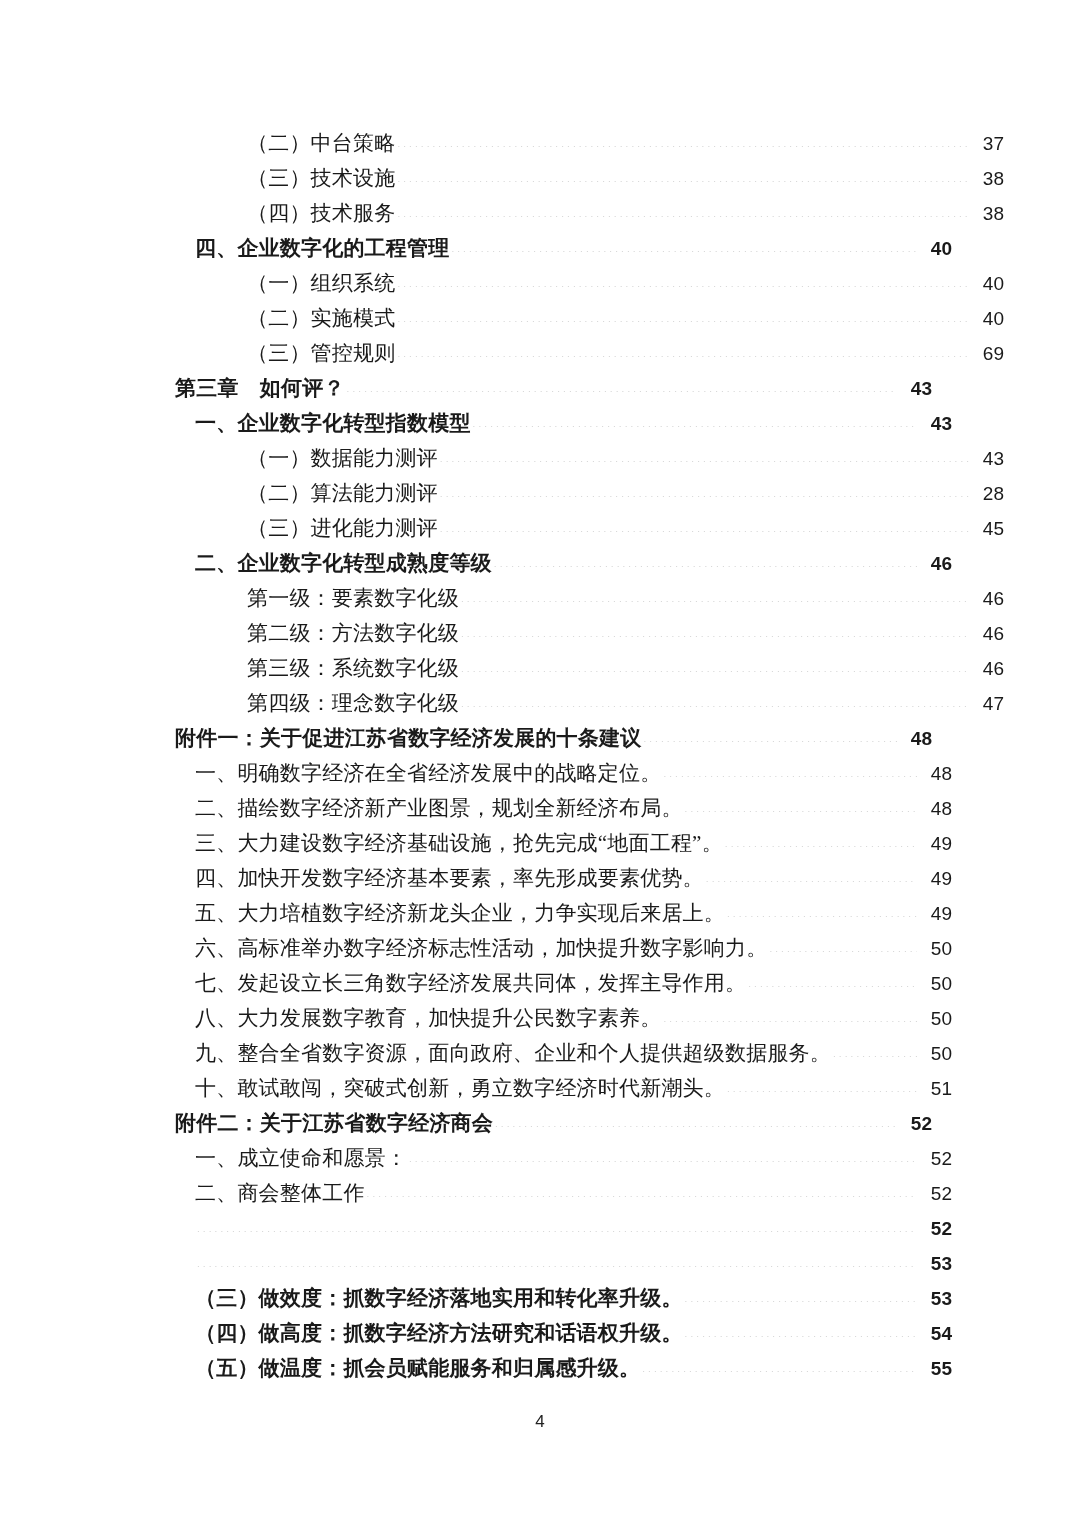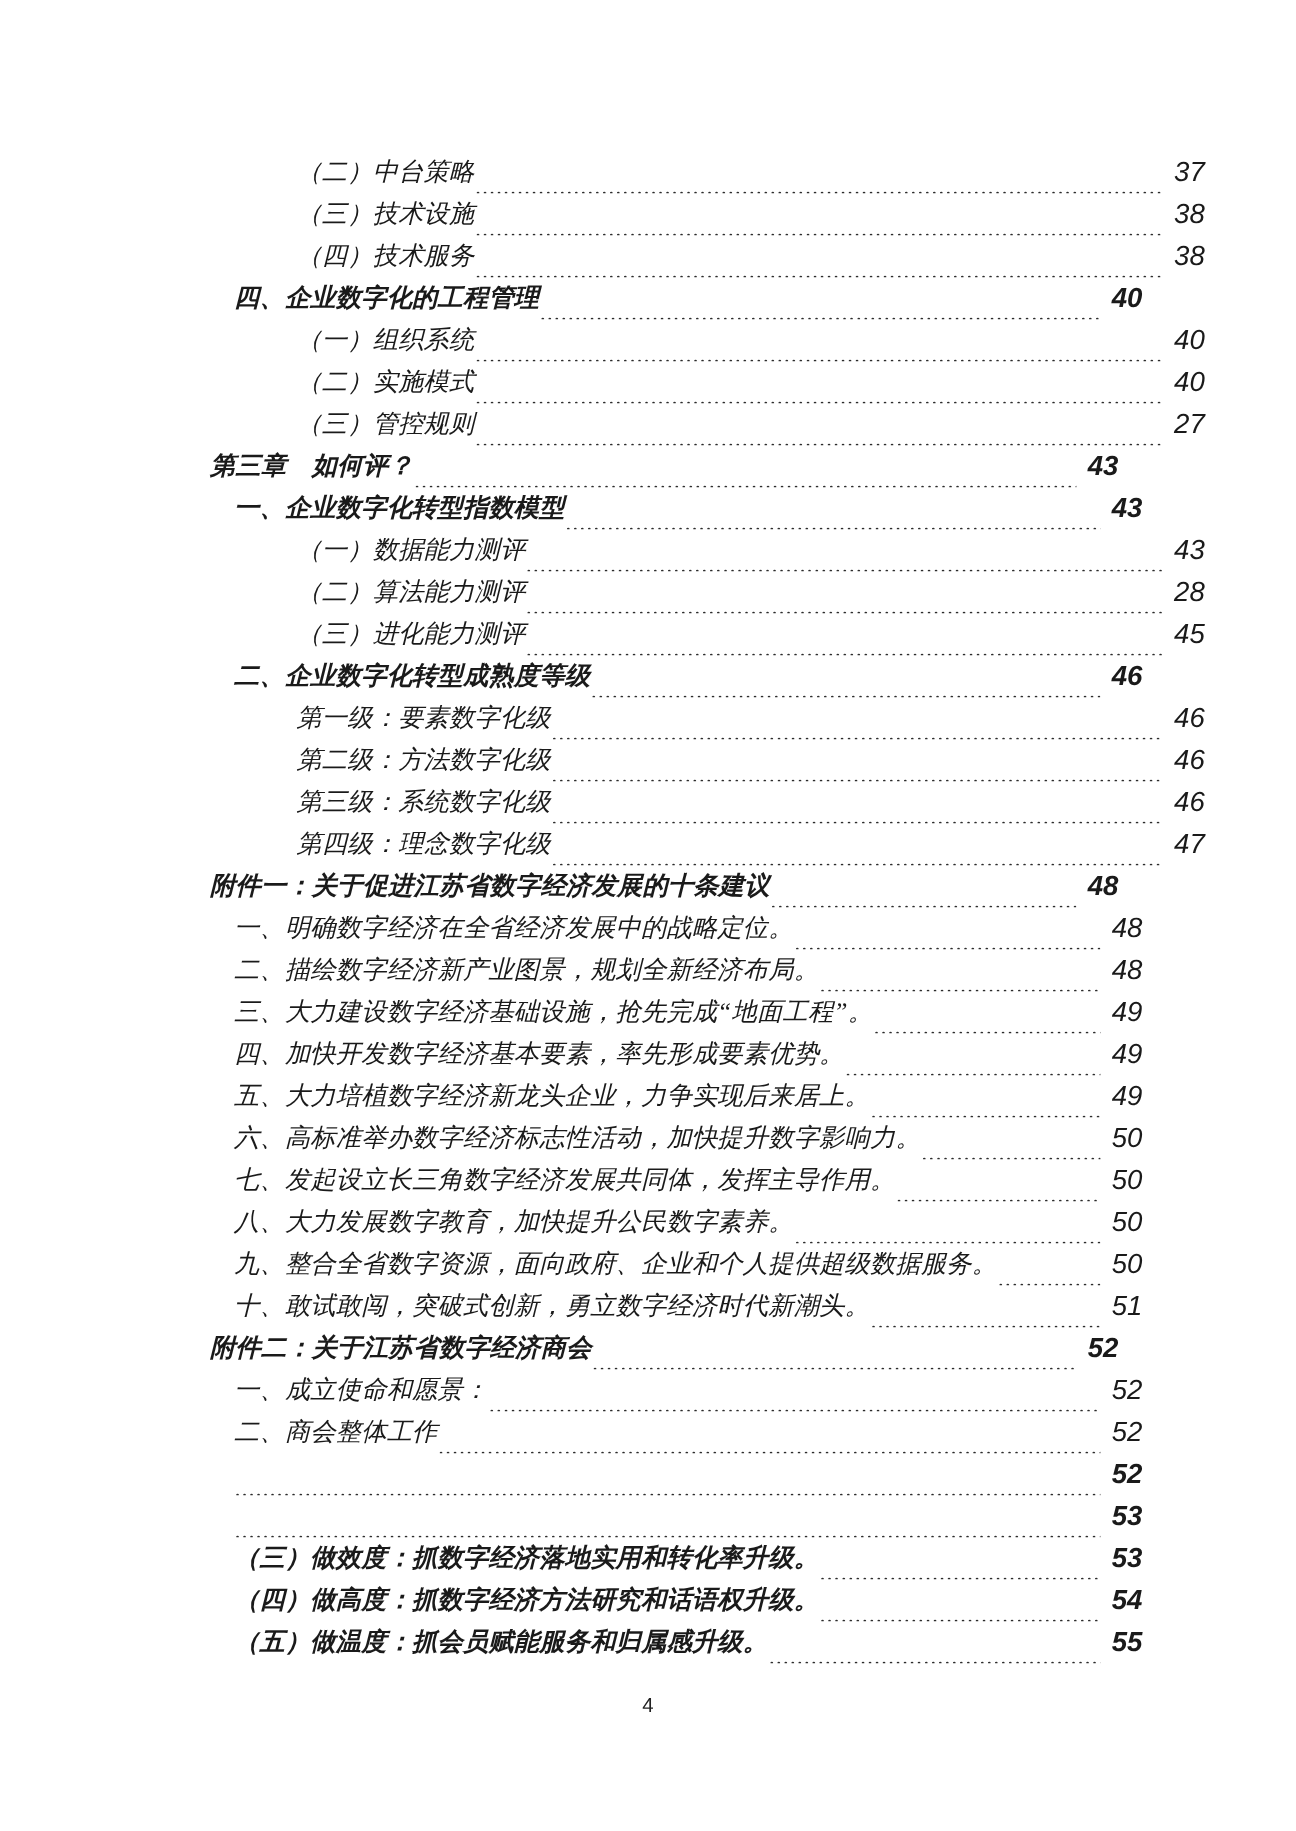--- a/index.html
+++ b/index.html
@@ -22,27 +22,26 @@
     overflow: hidden;
   }
   #toc {
     position: absolute;
     left: 163px;
     top: 126px;
     width: 757px;   
   }
   .toc-row {
     display: flex;
-    align-items: flex-end;
+    align-items: flex-start;
     width: 100%;
     height: 35px;
     line-height: 35px;
     white-space: nowrap;
     font-size: 21px;
-    font-style: italic;
   }
   
   .lvl-0 { padding-left: 0px; margin-left: 12px; }
   .lvl-1 { padding-left: 32px; }
   .lvl-2 { padding-left: 84px; }
 
   .toc-label {
     flex: 0 0 auto;
     letter-spacing: 0.2px;
   }
@@ -62,21 +61,21 @@
     letter-spacing: 1.1px;
     color: #2b2b2b;
     position: relative;
     top: -1px;
   }
   .toc-page {
     flex: 0 0 auto;
     min-width: 34px;
     text-align: right;
     font-family: "Liberation Sans", "DejaVu Sans", sans-serif;
-    font-size: 23px;
+    font-size: 19px;
     letter-spacing: 0px;
   }
   
   .bold .toc-label,
   .bold .toc-page {
     font-weight: bold;
   }
   .bold .toc-leader::after {
     font-weight: normal;
   }
@@ -123,21 +122,21 @@
         <span class="toc-page">40</span>
       </div>
       <div class="toc-row lvl-2">
         <span class="toc-label">（二）实施模式</span>
         <span class="toc-leader"></span>
         <span class="toc-page">40</span>
       </div>
       <div class="toc-row lvl-2">
         <span class="toc-label">（三）管控规则</span>
         <span class="toc-leader"></span>
-        <span class="toc-page">27</span>
+        <span class="toc-page">69</span>
       </div>
       <div class="toc-row lvl-0 bold">
         <span class="toc-label">第三章　如何评？</span>
         <span class="toc-leader"></span>
         <span class="toc-page">43</span>
       </div>
       <div class="toc-row lvl-1 bold">
         <span class="toc-label">一、企业数字化转型指数模型</span>
         <span class="toc-leader"></span>
         <span class="toc-page">43</span>

